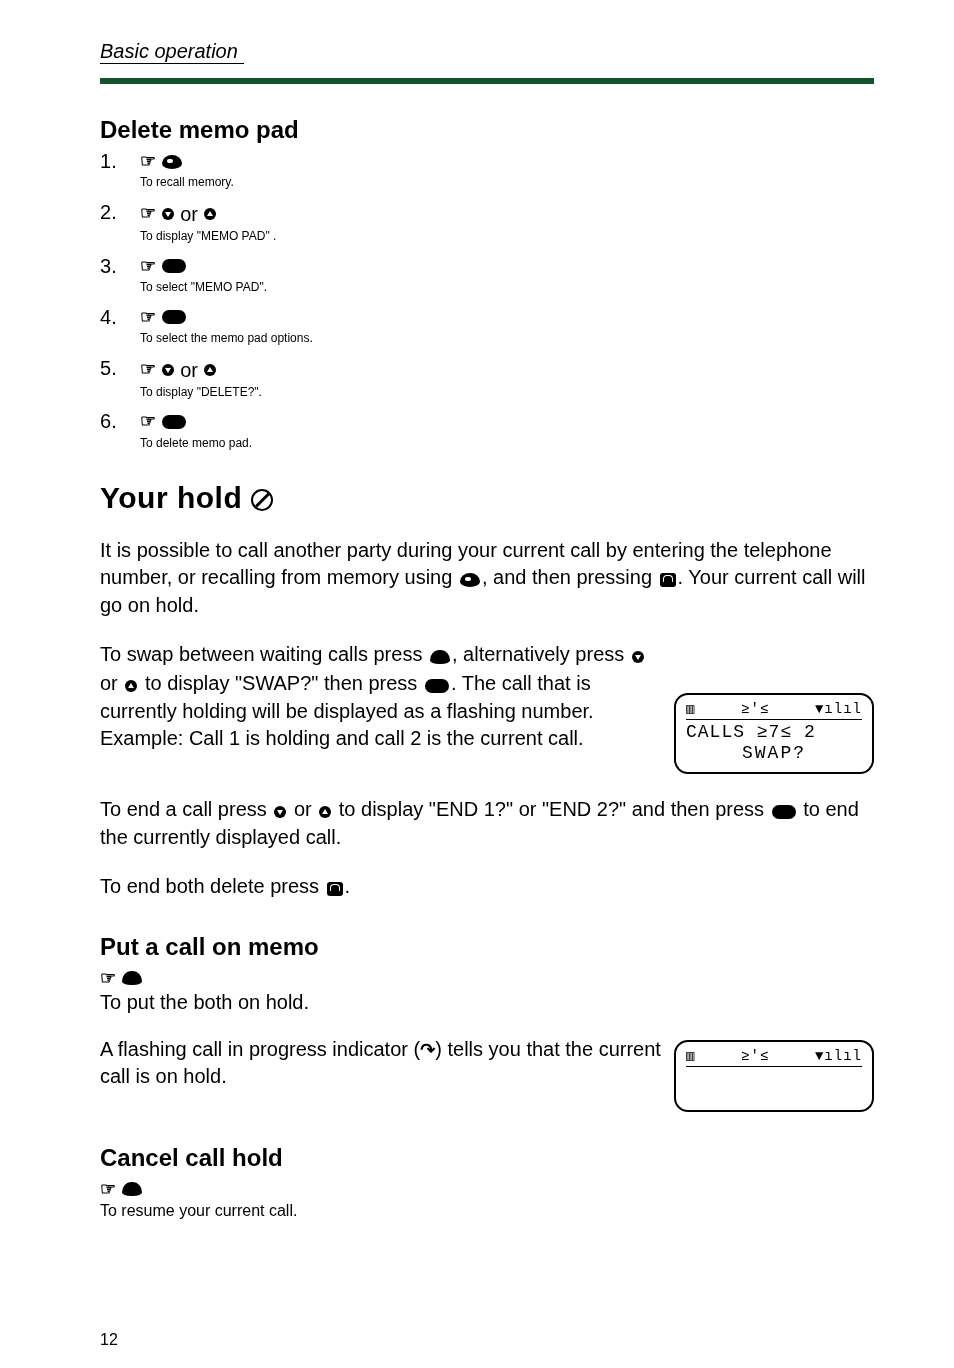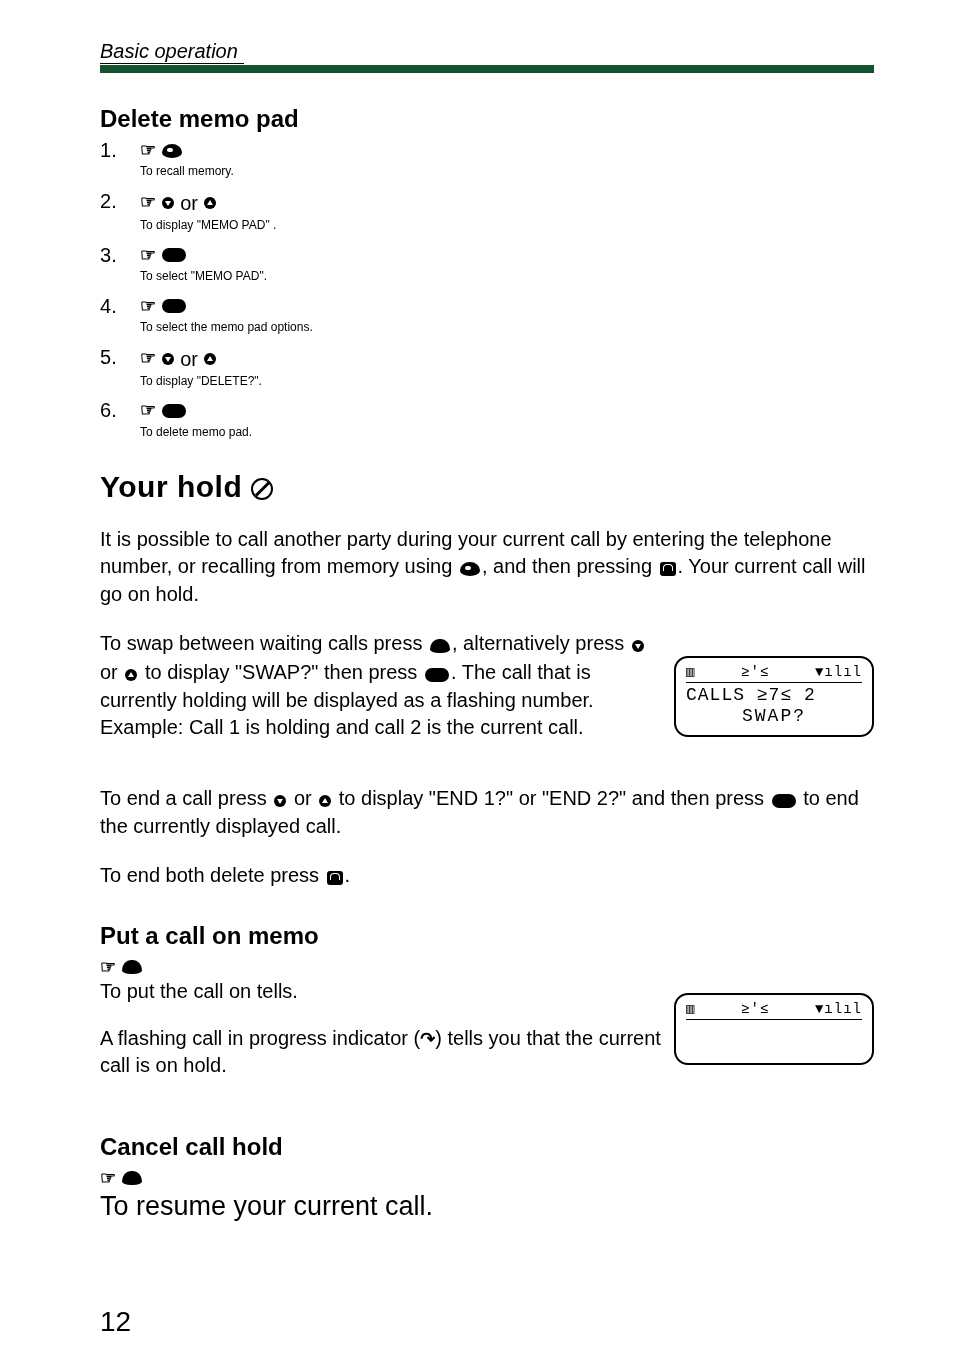--- a/index.html
+++ b/index.html
@@ -9,23 +9,23 @@
     font-family: Arial, Helvetica, sans-serif;
     color: #000;
     width: 954px;
   }
   .page {
     padding: 40px 80px 40px 100px;
     box-sizing: border-box;
     width: 954px;
   }
   .header-rule {
-    border-bottom: 8px solid #14532d;
+    border-bottom: 6px solid #14532d;
     margin-bottom: 24px;
-    padding-bottom: 1px;
+    padding-bottom: 14px;
   }
   .header-text {
     font-style: italic;
     font-size: 20px;
     border-bottom: 1px solid #000;
     display: inline-block;
     padding-right: 6px;
   }
   h2.section {
     font-size: 24px;
@@ -183,26 +183,26 @@
     justify-content:space-between;
     border-bottom:1px solid #000;
     padding-bottom:2px;
     margin-bottom:2px;
     font-size:14px;
     letter-spacing:1px;
   }
   .flex-row {
     display:flex;
     gap:10px;
-    align-items:center;
+    align-items:flex-end;
   }
   .flex-row .text-col { flex:1; }
   .pagenum {
-    font-size:28px;
-    margin-top:84px;
+    font-size:16px;
+    margin-top:111px;
   }
   .icons-line span, .inline-icon span { vertical-align:middle; }
 </style>
 </head>
 <body>
 
 <div class="page">
 
   <div class="header-rule">
     <span class="header-text">Basic operation</span>
@@ -304,36 +304,36 @@
     <span>To end both delete press </span><span class="inline-icon"><span class="send-icon"></span></span><span>.</span>
   </p>
 
   <h2 class="section">Put a call on memo</h2>
   <div class="flex-row">
     <div class="text-col">
       <div class="icons-line">
         <span class="hand-icon">☞</span>
         <span class="hold-icon"></span>
       </div>
-      <span class="desc" style="font-size:20px">To put the call on tells.</span>
+      <span class="desc" style="font-size:20px">To put the both on hold.</span>
       <p class="body">
         <span>A flashing call in progress indicator (</span><span class="hook-icon">↷</span><span>) tells you that the current call is on hold.</span>
       </p>
     </div>
     <div class="lcd" style="height:72px;">
       <div class="status-row">
         <span>▥</span>
         <span>≥'≤</span>
         <span>▼ılıl</span>
       </div>
     </div>
   </div>
 
   <h2 class="section">Cancel call hold</h2>
   <div class="icons-line">
     <span class="hand-icon">☞</span>
     <span class="hold-icon"></span>
   </div>
-  <span class="desc" style="font-size:27px">To resume your current call.</span>
+  <span class="desc" style="font-size:16px">To resume your current call.</span>
 
   <div class="pagenum">12</div>
 
 </div>
 
 </body></html>

